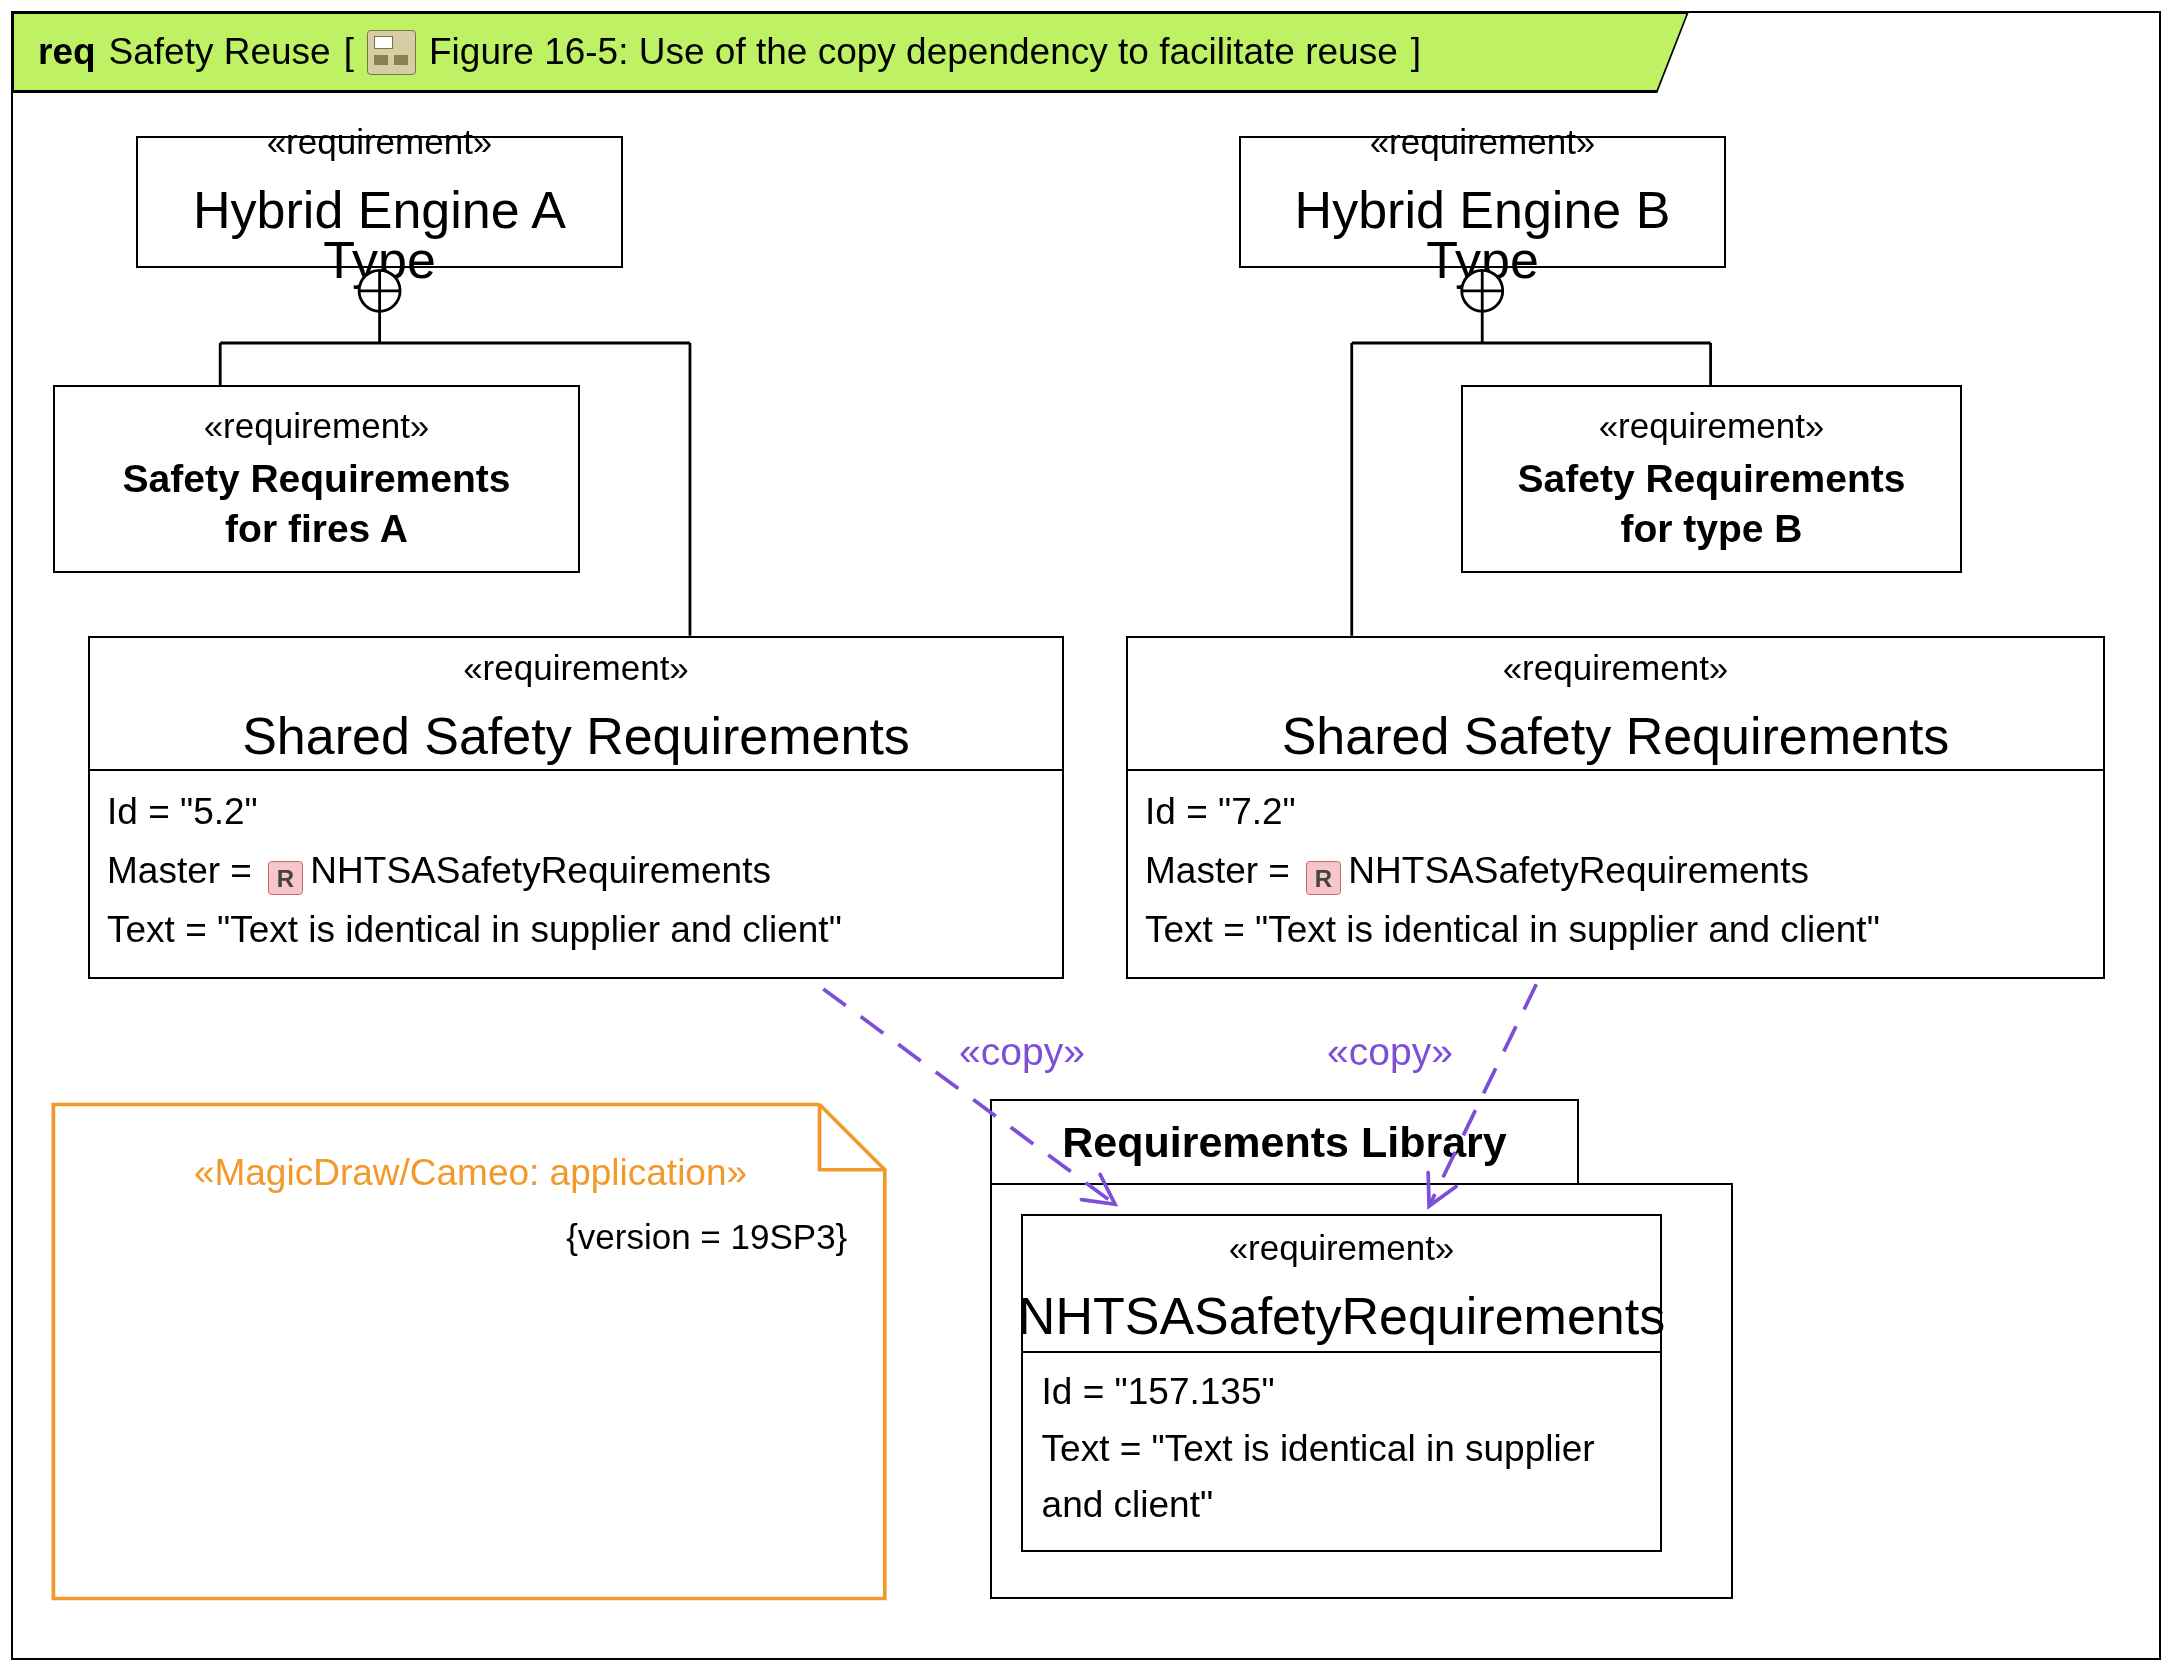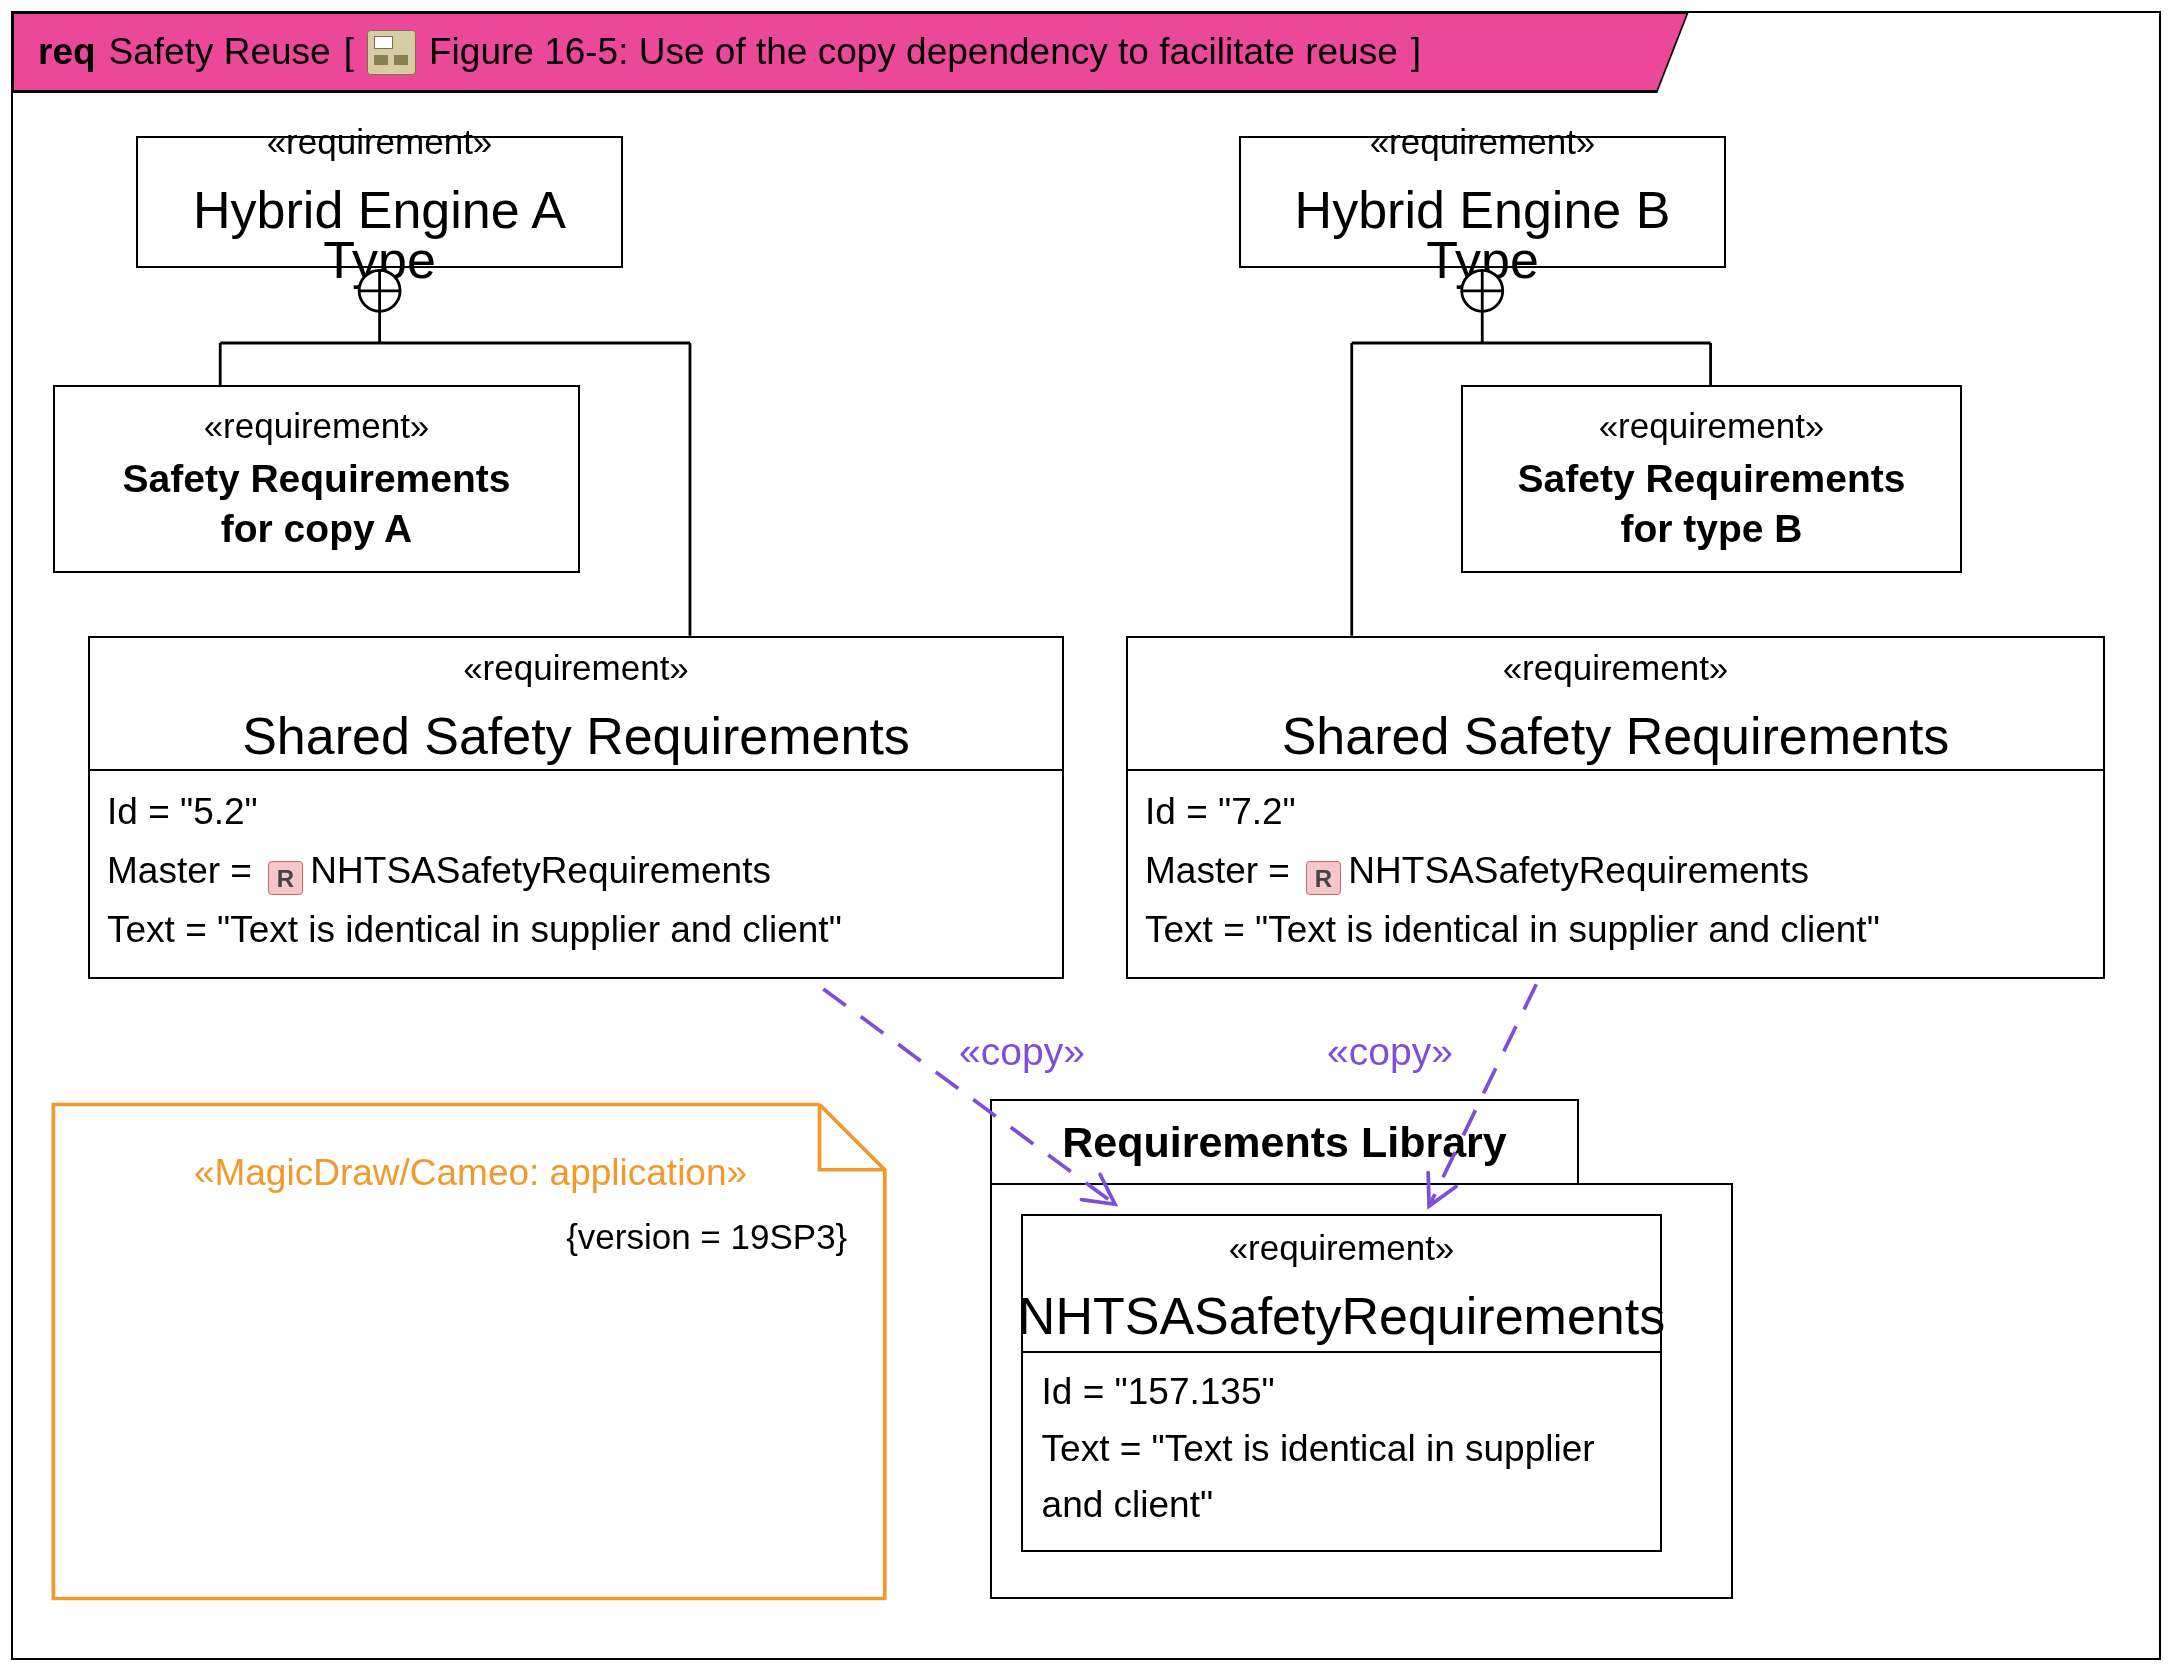--- a/index.html
+++ b/index.html
@@ -9,21 +9,21 @@
   html,body{margin:0;padding:0;background:#fff;}
   .canvas{position:relative;width:2175px;height:1674px;background:#fff;
           font-family:"Liberation Sans",sans-serif;color:#000;overflow:hidden;}
 
   
   .frame{position:absolute;left:11.2px;top:11.2px;width:2150px;height:1649px;
          border:2.8px solid #000;box-sizing:border-box;}
   .frame-tab{position:absolute;left:11.2px;top:11.2px;width:1678px;height:82px;background:#000;
              clip-path:polygon(0 0,100% 0,calc(100% - 32px) 100%,0 100%);}
   .frame-tab-inner{position:absolute;left:2.8px;top:2.8px;width:calc(100% - 5.6px);height:calc(100% - 5.6px);
-             background:#ec4899;clip-path:polygon(0 0,100% 0,calc(100% - 30px) 100%,0 100%);
+             background:#bef264;clip-path:polygon(0 0,100% 0,calc(100% - 30px) 100%,0 100%);
              display:flex;align-items:center;gap:13px;padding-left:24px;box-sizing:border-box;
              font-size:37px;white-space:nowrap;}
   .frame-kind{font-weight:bold;}
 
   .diagram-icon{position:relative;display:inline-block;width:47px;height:43px;background:#d7cda4;
                 border:1.9px solid #7c7248;border-radius:3.7px;flex:0 0 auto;}
   .di-cell1{position:absolute;left:5.6px;top:5.6px;width:17px;height:11.2px;background:#fff;border:0.9px solid #7c7248;}
   .di-cell2{position:absolute;left:5.6px;top:24px;width:14px;height:10.3px;background:#8a7f4e;}
   .di-cell3{position:absolute;left:26px;top:24px;width:14px;height:10.3px;background:#8a7f4e;}
 
@@ -96,21 +96,21 @@
   </div>
 
   <div class="req-box center-col" style="left:1239px;top:136px;width:487px;height:132px;">
     <div class="stereo">«requirement»</div>
     <div class="bname">Hybrid Engine B Type</div>
   </div>
 
   <div class="req-box center-col" style="left:53px;top:385px;width:527px;height:188px;">
     <div class="stereo" style="margin-bottom:7.5px;">«requirement»</div>
     <div class="bname-line">Safety Requirements</div>
-    <div class="bname-line">for copy A</div>
+    <div class="bname-line">for fires A</div>
   </div>
 
   <div class="req-box center-col" style="left:1461px;top:385px;width:501px;height:188px;">
     <div class="stereo" style="margin-bottom:7.5px;">«requirement»</div>
     <div class="bname-line">Safety Requirements</div>
     <div class="bname-line">for type B</div>
   </div>
 
   <div class="req-box" style="left:88px;top:636px;width:976px;height:343px;">
     <div class="box-header">

